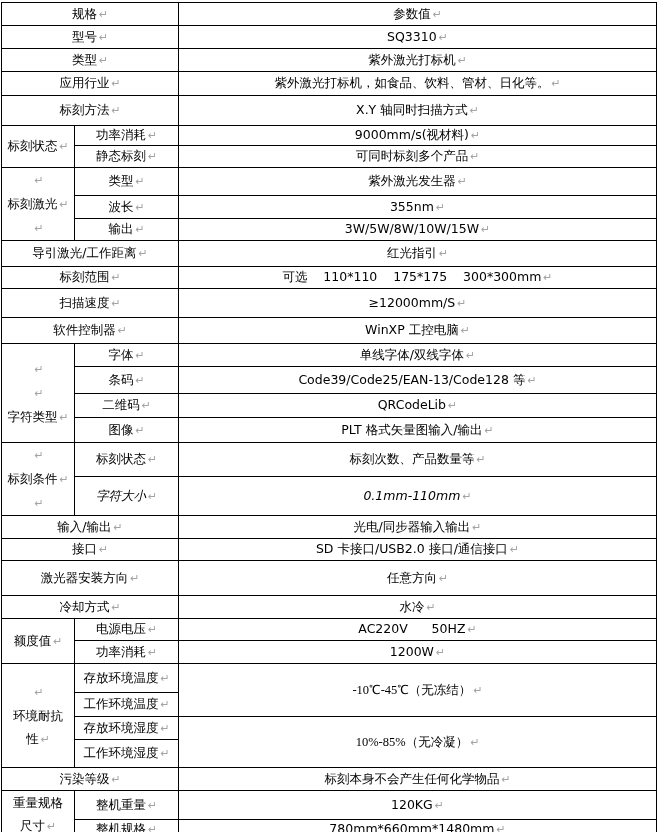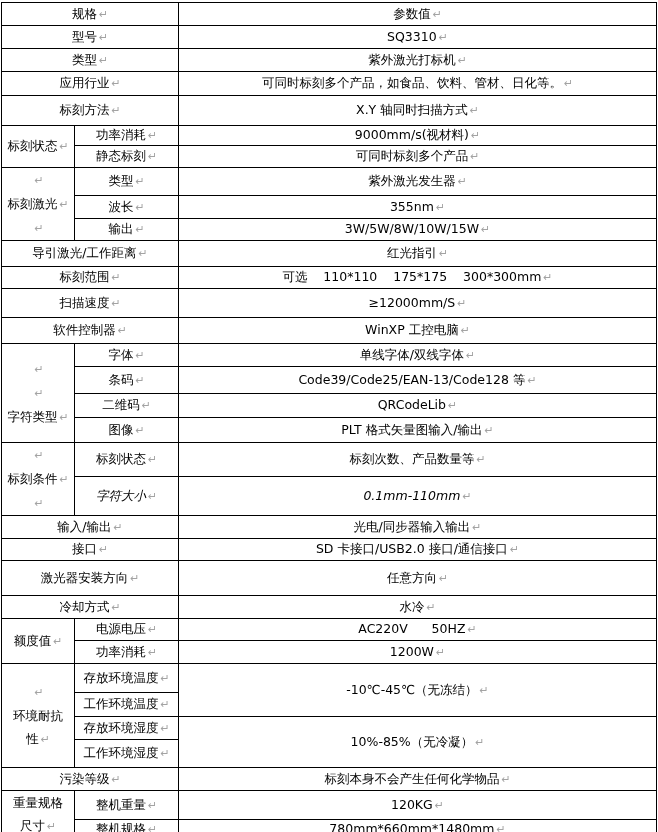--- a/index.html
+++ b/index.html
@@ -27,21 +27,21 @@
   .pm {
     color: #a3a3a3;
     font-size: 11px;
     margin-left: 2px;
     white-space: nowrap;
   }
   .ln { line-height: 23px; }
   
   td.gt { vertical-align: top; padding-top: 3px; }
   
-  td.vt { vertical-align: top; padding-top: 5px; }
+  td.vt { vertical-align: top; padding-top: 5px; font-family: Liberation Serif, serif; }
   td.vt2 { vertical-align: top; padding-top: 6px; font-style: italic; }
 </style>
 </head>
 <body>
 
 <table class="spec">
   <colgroup>
       <col class="c1">
       <col class="c2">
       <col class="c3">
@@ -58,21 +58,21 @@
     <td><span class="t">SQ3310</span><span class="pm">↵</span></td>
   </tr>
 
   <tr style="height:23px">
     <td colspan="2"><span class="t">类型</span><span class="pm">↵</span></td>
     <td><span class="t">紫外激光打标机</span><span class="pm">↵</span></td>
   </tr>
 
   <tr style="height:24px">
     <td colspan="2"><span class="t">应用行业</span><span class="pm">↵</span></td>
-    <td><span class="t">可同时标刻多个产品，如食品、饮料、管材、日化等。</span><span class="pm">↵</span></td>
+    <td><span class="t">紫外激光打标机，如食品、饮料、管材、日化等。</span><span class="pm">↵</span></td>
   </tr>
 
   <tr style="height:30px">
     <td colspan="2"><span class="t">标刻方法</span><span class="pm">↵</span></td>
     <td><span class="t">X.Y 轴同时扫描方式</span><span class="pm">↵</span></td>
   </tr>
 
   <tr style="height:20px">
     <td rowspan="2" class="gt"><span class="t">标刻状态</span><span class="pm">↵</span></td>
     <td><span class="t">功率消耗</span><span class="pm">↵</span></td>

